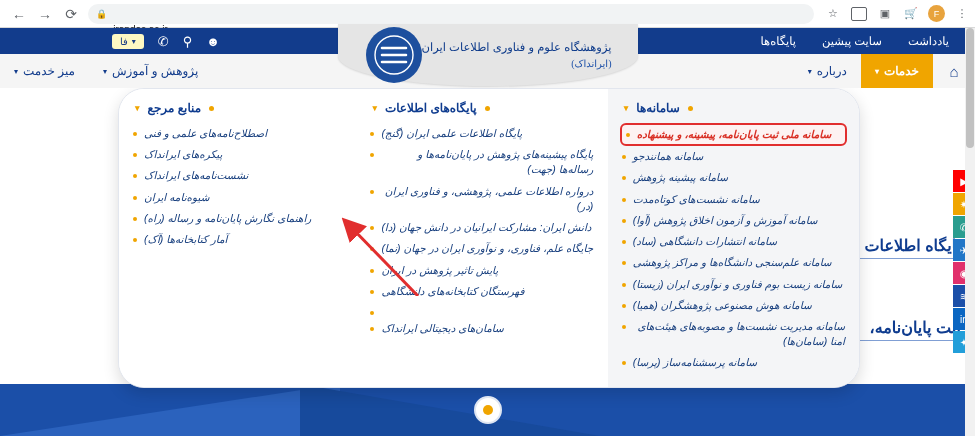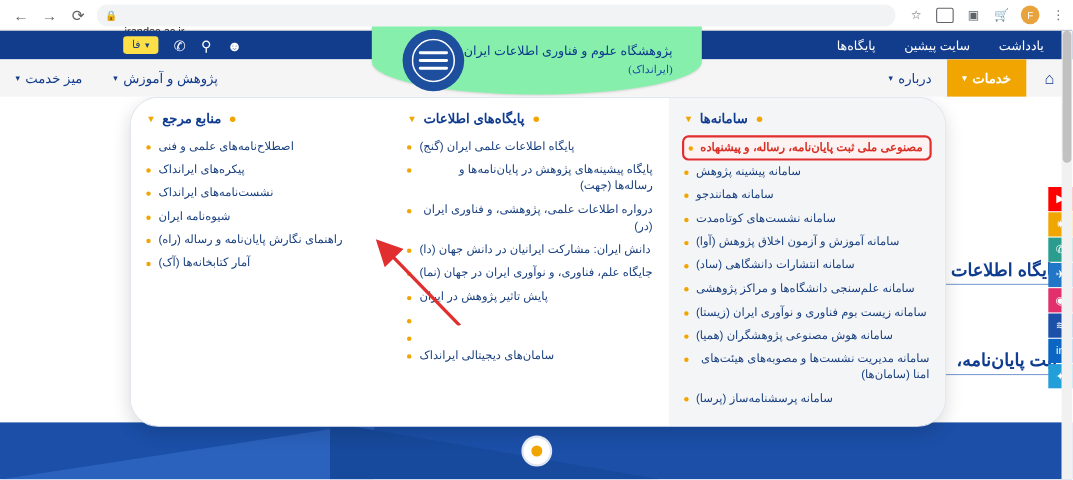--- a/index.html
+++ b/index.html
@@ -60,21 +60,21 @@
   }
   .toplinks span { color: #fff; }
 
   .site-mid {
     position: absolute; top: 54px; left: 0; width: 975px; height: 34px;
     background: #f5f5f5;
   }
   .logo-wrap {
     position: absolute; top: 24px; left: 50%; transform: translateX(-50%);
     width: 300px; height: 62px;
-    background: #86efac;
+    background: #e5e5e5;
     border-bottom-left-radius: 50% 30px;
     border-bottom-right-radius: 50% 30px;
     display: flex; align-items: center; justify-content: center;
     box-shadow: 0 1px 2px rgba(0,0,0,.12);
     z-index: 6;
   }
   .logo-text {
     text-align: right; color: #0d3a8a; font-size: 11.5px; line-height: 1.5;
     margin-right: 6px;
   }
@@ -86,21 +86,21 @@
     color: #fff; font-size: 26px;
   }
 
   
   .iconbar {
     position: absolute; top: 30px; left: 112px; height: 22px;
     display: flex; align-items: center; gap: 14px; direction: ltr;
   }
   .iconbar .gic { color: #ffffff; font-size: 13px; }
   .lang-pill {
-    background: #fde047; color: #1b3e85; border-radius: 3px;
+    background: #fef9c3; color: #1b3e85; border-radius: 3px;
     font-size: 10px; padding: 2px 8px; display: flex; align-items: center; gap: 4px;
   }
 
   
   .mainnav {
     position: absolute; top: 54px; left: 0; width: 975px; height: 34px;
     display: flex; align-items: stretch; direction: rtl;
     font-size: 12px; color: #123c8c;
   }
   .nav-home {
@@ -191,21 +191,21 @@
   .mm-head {
     display: flex; align-items: center; justify-content: flex-end;
     gap: 8px; color: #0f3c8f; font-size: 12px; font-weight: bold;
     padding: 2px 4px 8px 4px;
   }
   .mm-head .hcaret { color: #f0a500; font-size: 9px; }
   .mm-head .hdot {
     width: 5px; height: 5px; border-radius: 50%; background: #f0a500;
     display: inline-block;
   }
-  .mm-list { list-style: none; margin: 0; padding: 0; }
+  .mm-list { list-style: none; margin: 0; padding: 0; font-style: italic; }
   .mm-list li {
     display: flex; align-items: flex-start; justify-content: flex-end;
     gap: 7px; padding: 3px 2px;
     color: #19407f; font-size: 10.5px; line-height: 1.45; text-align: right;
   }
   .mm-list li .bdot {
     width: 4px; height: 4px; border-radius: 50%; background: #f0a500;
     margin-top: 6px; flex: 0 0 4px;
   }
   .mm-list li .txt { max-width: 212px; }
@@ -350,29 +350,29 @@
     <div class="megamenu">
 
       <div class="mm-col sys">
         <div class="mm-head">
           <span class="hdot"></span>
           <span>سامانه‌ها</span>
           <span class="hcaret">▾</span>
         </div>
         <ul class="mm-list sys">
           <li class="mm-item-highlight">
-            <span class="txt">مصنوعی ملی ثبت پایان‌نامه، رساله، و پیشنهاده</span>
+            <span class="txt">سامانه ملی ثبت پایان‌نامه، پیشینه، و پیشنهاده</span>
             <span class="bdot"></span>
           </li>
           <li>
+              <span class="txt">سامانه همانندجو</span>
+              <span class="bdot"></span>
+            </li>
+          <li>
               <span class="txt">سامانه پیشینه پژوهش</span>
-              <span class="bdot"></span>
-            </li>
-          <li>
-              <span class="txt">سامانه همانندجو</span>
               <span class="bdot"></span>
             </li>
           <li>
               <span class="txt">سامانه نشست‌های کوتاه‌مدت</span>
               <span class="bdot"></span>
             </li>
           <li>
               <span class="txt">سامانه آموزش و آزمون اخلاق پژوهش (آوا)</span>
               <span class="bdot"></span>
             </li>
@@ -428,20 +428,21 @@
             </li>
           <li>
               <span class="txt">جایگاه علم، فناوری، و نوآوری ایران در جهان (نما)</span>
               <span class="bdot"></span>
             </li>
           <li>
               <span class="txt">پایش تاثیر پژوهش در ایران</span>
               <span class="bdot"></span>
             </li>
           <li>
+              <span class="txt">فهرستگان کتابخانه‌های دانشگاهی</span>
               <span class="bdot"></span>
             </li>
           <li>
               <span class="bdot"></span>
             </li>
           <li>
               <span class="txt">سامان‌های دیجیتالی ایرانداک</span>
               <span class="bdot"></span>
             </li>
         </ul>

